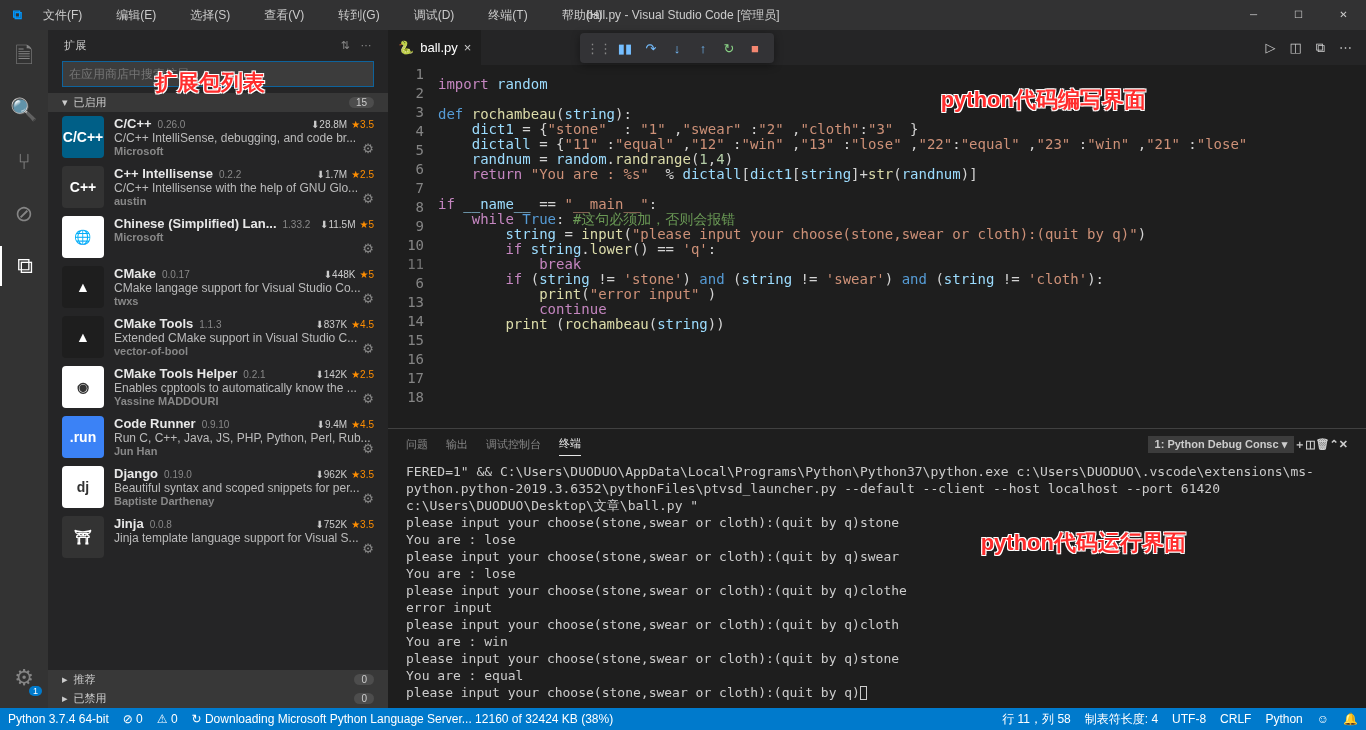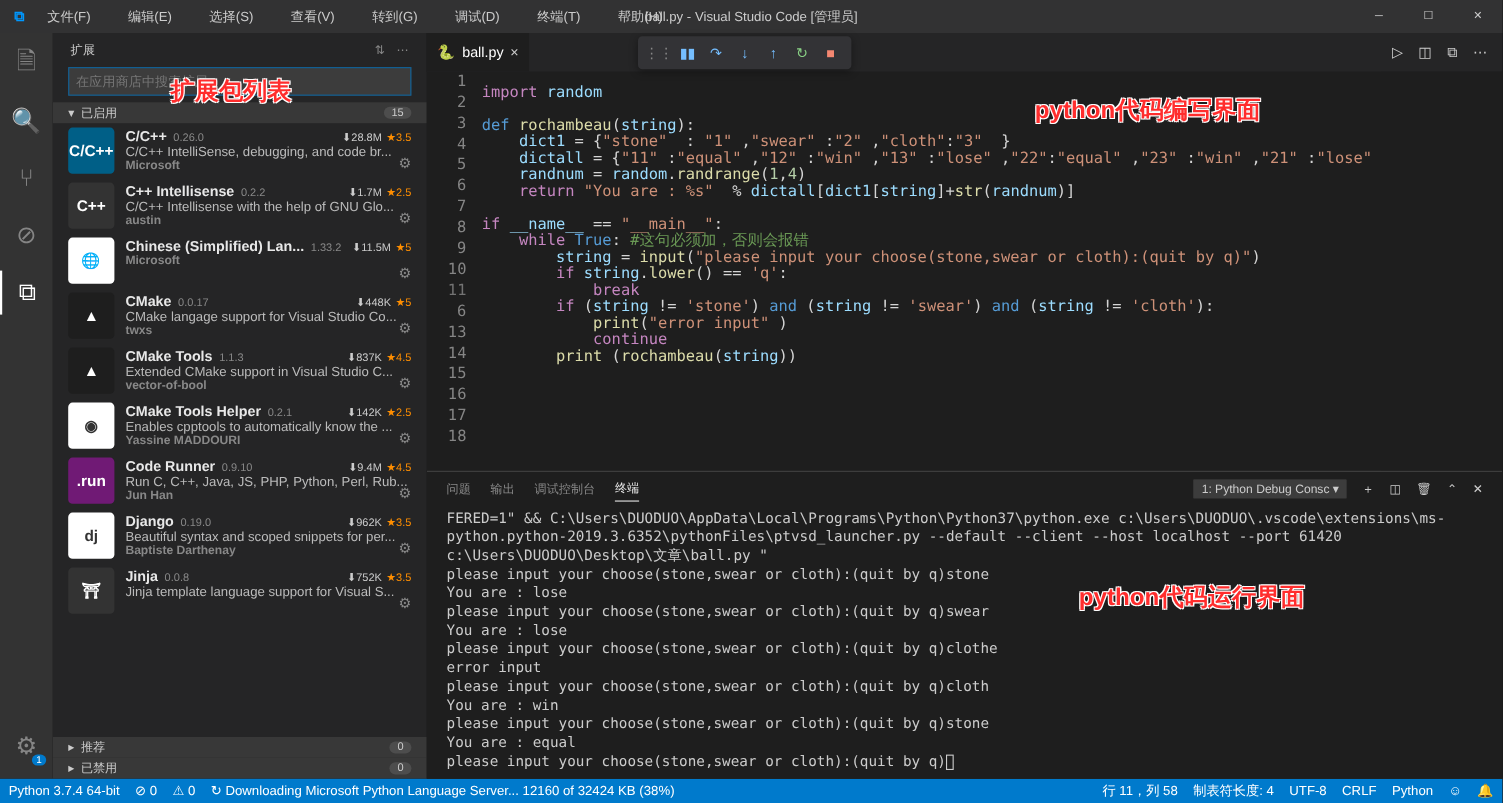--- a/index.html
+++ b/index.html
@@ -55,21 +55,21 @@
 .kw2 { color: #569cd6; }
 .fn { color: #dcdcaa; }
 .str { color: #ce9178; }
 .num { color: #b5cea8; }
 .cm { color: #6a9955; }
 .var { color: #9cdcfe; }
 .panel { height: 280px; background: #1e1e1e; border-top: 1px solid #414141; display: flex; flex-direction: column; }
 .panel-tabs { height: 30px; display: flex; align-items: center; gap: 18px; padding: 0 18px; font-size: 11px; }
 .panel-tabs .pt { color: #888; cursor: pointer; padding: 4px 0; }
 .panel-tabs .pt.active { color: #e7e7e7; border-bottom: 1px solid #e7e7e7; }
-.panel-right { margin-left: auto; display: flex; align-items: center; gap: 14px; color: #ccc; }
+.panel-right { margin-left: auto; display: flex; align-items: center; color: #ccc; font-weight: bold; }
 .panel-dd { background: #3c3c3c; border: 1px solid #3c3c3c; padding: 1px 6px; font-size: 11px; }
 .term-body { flex: 1; font-family: Consolas, monospace; font-size: 13px; line-height: 17px; color: #ccc; padding: 4px 18px; white-space: pre-wrap; overflow: hidden; position: relative; }
 .cursor-box {display:inline-block;width:7px;height:14px;border:1px solid #ccc;vertical-align:text-bottom;}
 .statusbar { height: 22px; background: #007acc; color: #fff; display: flex; align-items: center; font-size: 12px; padding: 0 8px; gap: 14px; }
 .statusbar .right { margin-left: auto; display: flex; gap: 14px; align-items: center; }
 .annotation { position: absolute; font-weight: bold; font-size: 22px; color: #ff2d2d; text-shadow: 1px 1px 0 #fff, -1px -1px 0 #fff, 1px -1px 0 #fff, -1px 1px 0 #fff; pointer-events: none; z-index: 50; }
 </style>
 </head>
 <body>
 
@@ -221,21 +221,21 @@
                 <span>⬇142K</span> 
                 <span class="star">★2.5</span>
               </span>
             </div>
     <div class="desc">Enables cpptools to automatically know the ...</div>
     <div class="auth">Yassine MADDOURI</div>
   </div>
           <span class="gear">⚙</span>
         </div>
         <div class="ext">
-          <div class="icon" style="background:#701a75;">.run</div>
+          <div class="icon" style="background:#3b82f6;">.run</div>
   <div class="info">
     <div class="line1">
               <span class="name">Code Runner</span>
               <span class="ver">0.9.10</span>
     <span class="stats">
                 <span>⬇9.4M</span> 
                 <span class="star">★4.5</span>
               </span>
             </div>
     <div class="desc">Run C, C++, Java, JS, PHP, Python, Perl, Rub...</div>

